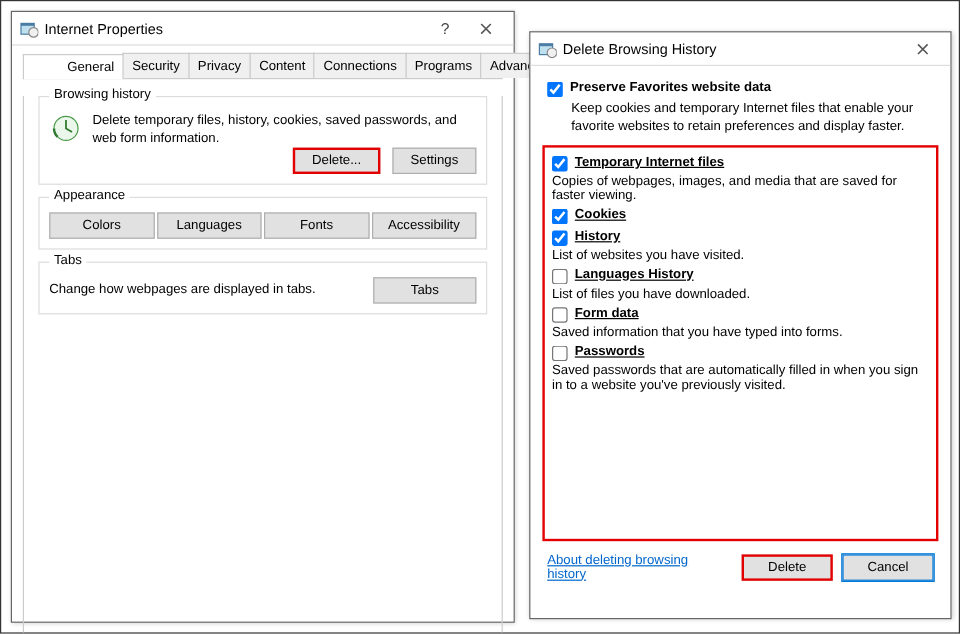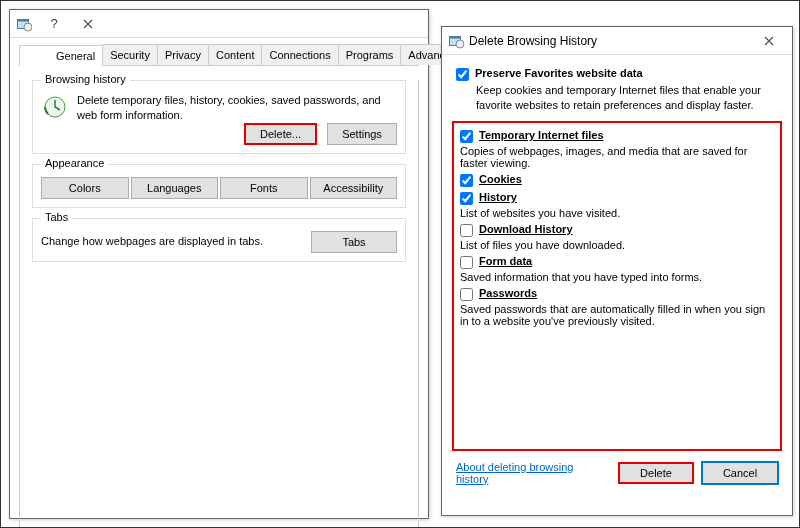--- a/index.html
+++ b/index.html
@@ -108,20 +108,21 @@
 
 <div class="window" style="left:8px; top:8px; width:420px; height:510px;">
   <div class="titlebar">
     <span class="icon">
       <svg width="16" height="16">
           <rect x="1.5" y="3.5" width="11" height="9" fill="#bfe0ef" stroke="#4b7da3"></rect>
           <rect x="1.5" y="3.5" width="11" height="2" fill="#4b7da3"></rect>
           <circle cx="12" cy="11" r="4" fill="#f0f0f0" stroke="#888"></circle>
         </svg>
     </span>
+    <span class="title">Internet Properties</span>
     <span class="help">?</span>
     <span class="close">
       <svg width="10" height="10">
           <path d="M1 1 L9 9 M9 1 L1 9" stroke="#555" stroke-width="1.3"></path>
         </svg>
     </span>
   </div>
 
   <div class="tabstrip">
     <div class="tab active">General</div>
@@ -223,21 +224,21 @@
         <div style="margin-bottom: 4px;">
           <div class="ck">
             <input type="checkbox" checked="" style="">
             <span class="lbl">History</span>
           </div>
           <div class="dsc">List of websites you have visited.</div>
         </div>
         <div style="margin-bottom: 4px;">
           <div class="ck">
             <input type="checkbox" style="">
-            <span class="lbl">Download History</span>
+            <span class="lbl">Languages History</span>
           </div>
           <div class="dsc">List of files you have downloaded.</div>
         </div>
         <div style="margin-bottom: 4px;">
           <div class="ck">
             <input type="checkbox" style="">
             <span class="lbl">Form data</span>
           </div>
           <div class="dsc">Saved information that you have typed into forms.</div>
         </div>

